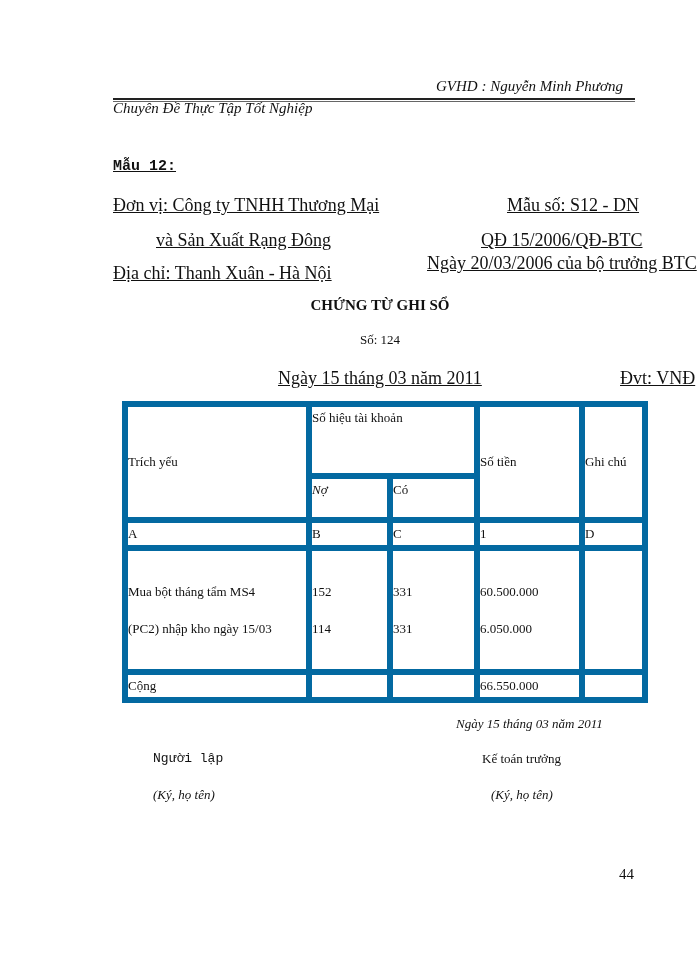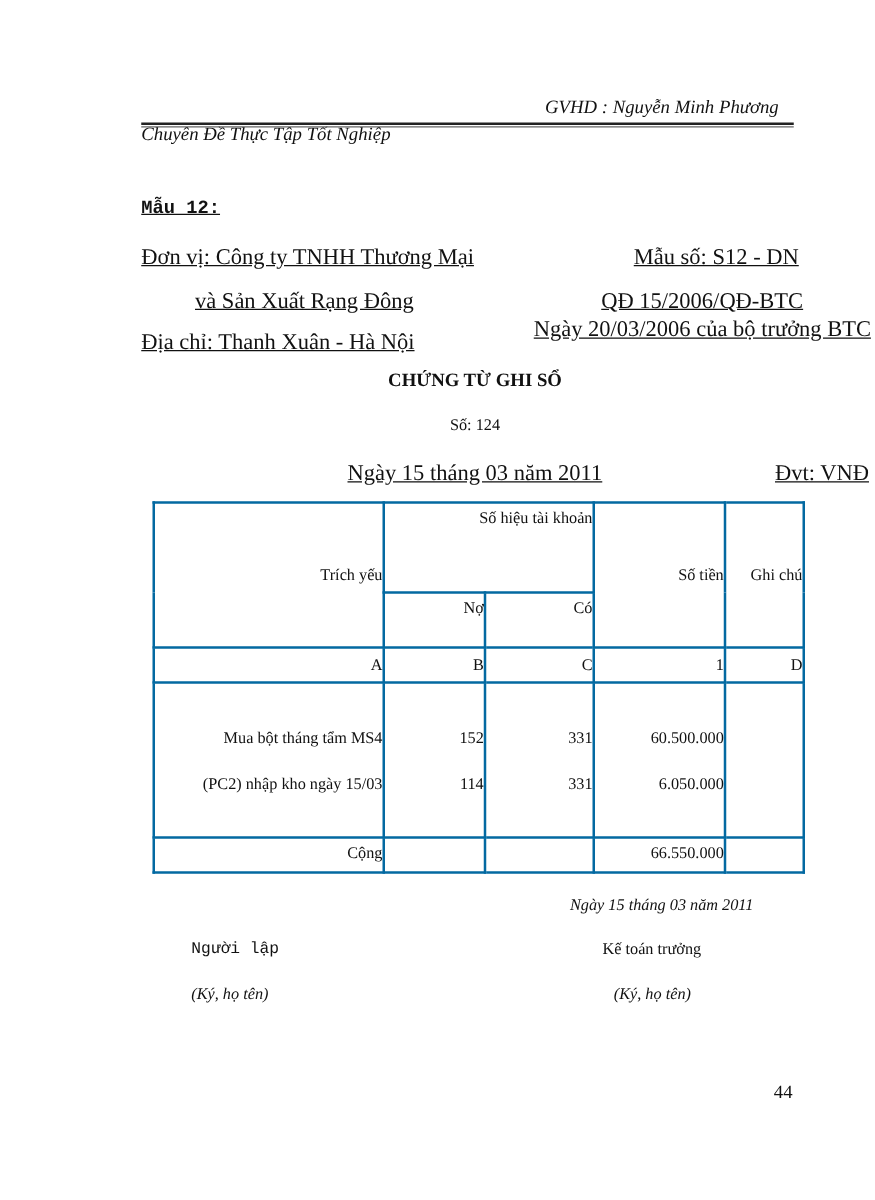--- a/index.html
+++ b/index.html
@@ -7,21 +7,21 @@
          font-family: "Liberation Serif", "DejaVu Serif", serif; color: #111; }
   .abs { position: absolute; white-space: nowrap; }
   .hdr { font-style: italic; font-size: 15px; top: 78px; }
   .hdr-line1 { position: absolute; left: 113px; width: 522px; top: 98px; height: 2px; background: #222; }
   .hdr-line2 { position: absolute; left: 113px; width: 522px; top: 101px; height: 1px; background: #666; }
   .mau { left: 113px; top: 158px; font-size: 15px; font-weight: bold; text-decoration: underline; font-family: Liberation Mono, monospace; }
   .info { font-size: 18px; text-decoration: underline; }
   .title { top: 297px; left: 0; width: 760px; text-align: center; font-weight: bold; font-size: 15px; }
   .so { top: 332px; left: 0; width: 760px; text-align: center; font-size: 13px; }
   table.voucher { position: absolute; left: 122px; top: 401px; border-collapse: collapse; font-size: 13px; }
-  table.voucher td { border: 2px solid #0369a1; text-align: right; padding: 0; }
+  table.voucher td { border: 6px solid #0369a1; text-align: left; padding: 0; }
   .footer { font-size: 13px; }
   .ital { font-style: italic; }
   .pagenum { left: 619px; top: 866px; font-size: 15px; }
 </style>
 </head>
 <body>
 
 <div class="abs hdr" style="left:113px;margin-top:22px;">Chuyên Đề Thực Tập Tốt Nghiệp</div>
 <div class="abs hdr" style="left:436px;">GVHD : Nguyễn Minh Phương</div>
 <div class="hdr-line1"></div>
@@ -50,21 +50,21 @@
       <col style="width:63px">
   </colgroup>
   <tbody>
       <tr style="height:72px;">
     <td rowspan="2">Trích yếu</td>
     <td colspan="2" style="vertical-align:top; padding-top:3px;">Số hiệu tài khoản</td>
     <td rowspan="2">Số tiền</td>
     <td rowspan="2">Ghi chú</td>
   </tr>
   <tr style="height:44px;">
-    <td style="vertical-align:top; padding-top:3px;">Nợ</td>
+    <td style="vertical-align:top; padding-top:3px;font-style:italic;">Nợ</td>
     <td style="vertical-align:top; padding-top:3px;">Có</td>
   </tr>
   <tr style="height:28px;">
     <td>A</td>
     <td>B</td>
     <td>C</td>
     <td>1</td>
     <td>D</td>
   </tr>
   <tr style="height:124px;">

